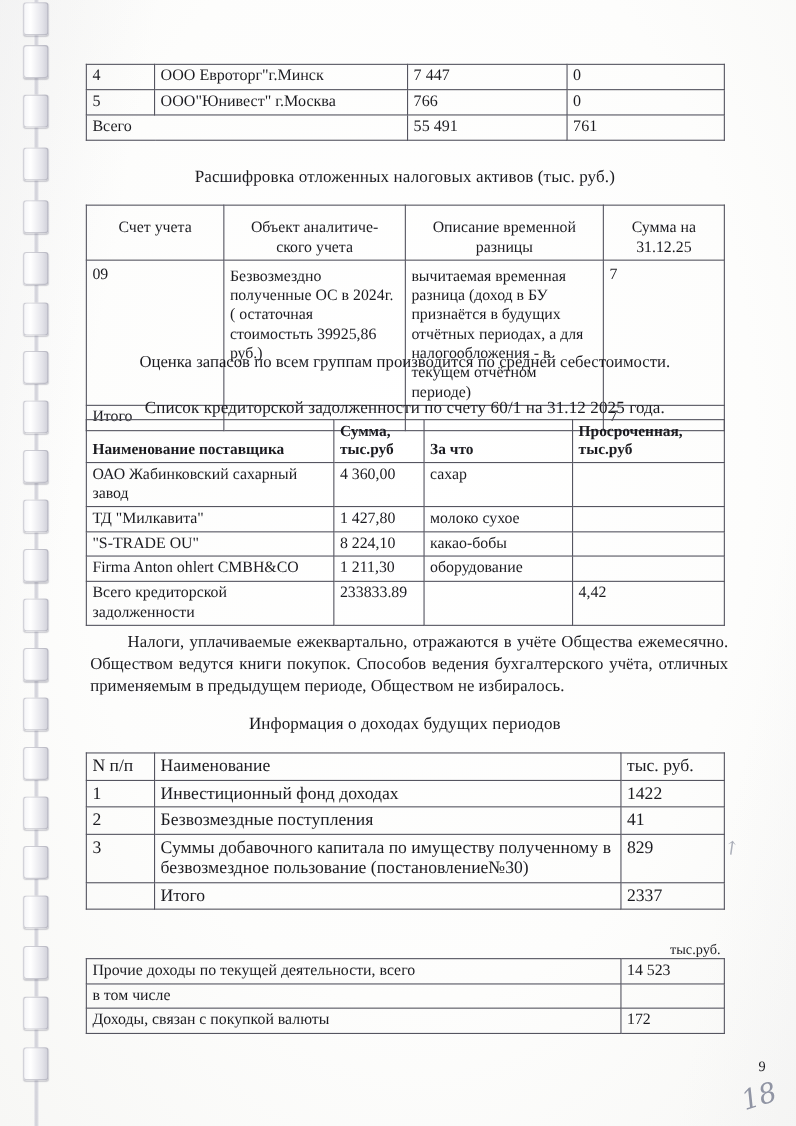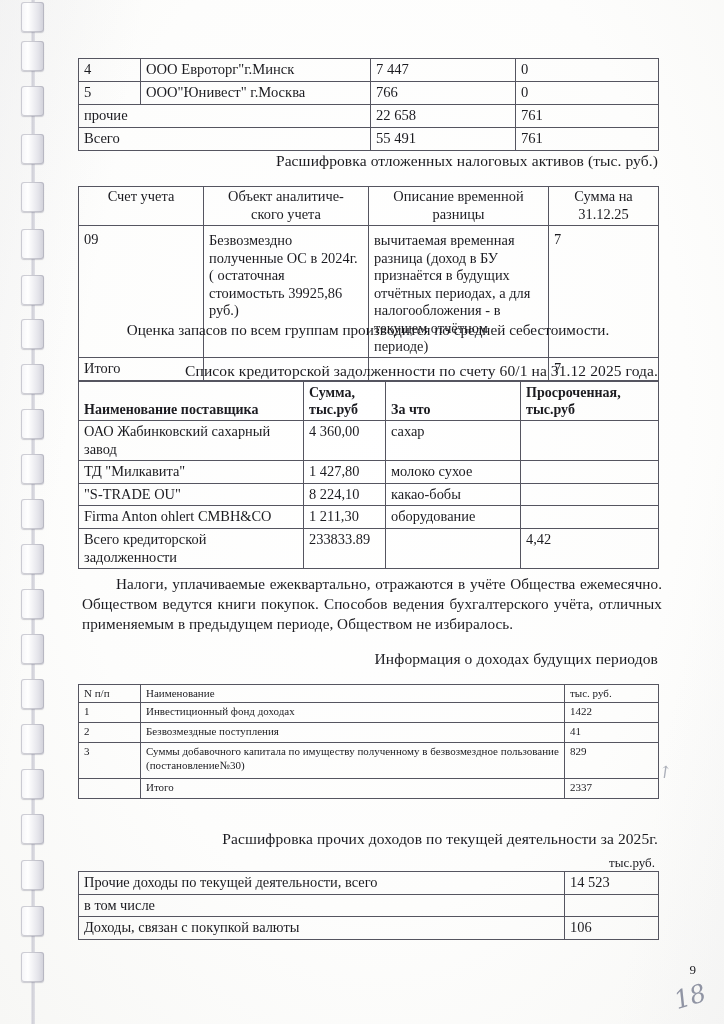--- a/index.html
+++ b/index.html
@@ -67,21 +67,21 @@
     position: absolute;
     left: 78px;
     top: 0;
     width: 580px;
     height: 1024px;
   }
 
   h2.section-heading {
     font-size: 15.5px;
     font-weight: normal;
-    text-align: right;
+    text-align: center;
     margin: 0;
     letter-spacing: .1px;
   }
   p.body-text {
     font-size: 15.2px;
     line-height: 1.33;
     margin: 4px;
     text-align: justify;
     text-indent: 34px;
     letter-spacing: .05px;
@@ -115,28 +115,28 @@
   .sm   { font-size: 12.4px; }
 
   
   .blk { position: absolute; left: 0; width: 580px; }
 
   
   #tbl-debtors td { height: 18px; font-size: 14.6px; }
 
   
   #tbl-dta td, #tbl-dta th { font-size: 14.4px; }
-  #tbl-dta .hdr { text-align: center; vertical-align: top; padding-top: 1px; }
+  #tbl-dta .hdr { text-align: center; vertical-align: top; padding-top: 12px; }
 
   
   #tbl-cred td, #tbl-cred th { font-size: 14.4px; }
   #tbl-cred .hd { font-weight: bold; vertical-align: bottom; font-size: 14px; }
 
   
-  #tbl-definc td, #tbl-definc th { font-size: 11px; }
+  #tbl-definc td, #tbl-definc th { font-size: 16px; }
 
   
   #tbl-other td { font-size: 14.4px; }
   .units {
     font-size: 13px;
     text-align: right;
     padding-right: 3px;
   }
   .indent1 { padding-left: 16px; }
 
@@ -215,25 +215,20 @@
             <td>7 447</td>
             <td>0</td>
           </tr>
           <tr>
             <td>5</td>
             <td>ООО"Юнивест" г.Москва</td>
             <td>766</td>
             <td>0</td>
           </tr>
           <tr>
-            <td colspan="2">прочие</td>
-            <td>22 658</td>
-            <td>761</td>
-          </tr>
-          <tr>
             <td colspan="2">Всего</td>
             <td>55 491</td>
             <td>761</td>
           </tr>
         </tbody>
       </table>
     </div>
 
     <h2 class="section-heading blk" style="top:152px">Расшифровка отложенных налоговых активов (тыс. руб.)</h2>
 
@@ -378,41 +373,40 @@
           </tr>
           <tr style="height:20px">
             <td></td>
             <td>Итого</td>
             <td class="r">2337</td>
           </tr>
         </tbody>
       </table>
     </div>
 
-    <h2 class="section-heading blk" style="top:830px">Расшифровка прочих доходов по текущей деятельности за  2025г.</h2>
 
     <div class="blk" style="top:855px">
       <div class="units">тыс.руб.</div>
       <table class="doc" id="tbl-other">
         <colgroup>
             <col style="width:486px">
             <col style="width:94px">
           </colgroup>
         <tbody>
           <tr style="height:20px">
             <td class="b">Прочие доходы по текущей деятельности, всего</td>
             <td class="r">14 523</td>
           </tr>
           <tr style="height:20px">
             <td>в том числе</td>
             <td class="r"></td>
           </tr>
           <tr style="height:20px">
             <td class="indent1">Доходы, связан с покупкой валюты</td>
-            <td class="r">106</td>
+            <td class="r">172</td>
           </tr>
         </tbody>
       </table>
     </div>
 
   </div>
 
   <div class="pen-mark" style="right:52px; top:762px; font-size:17px; transform:rotate(8deg);">↑</div>
 
   <div class="folio">9</div>

